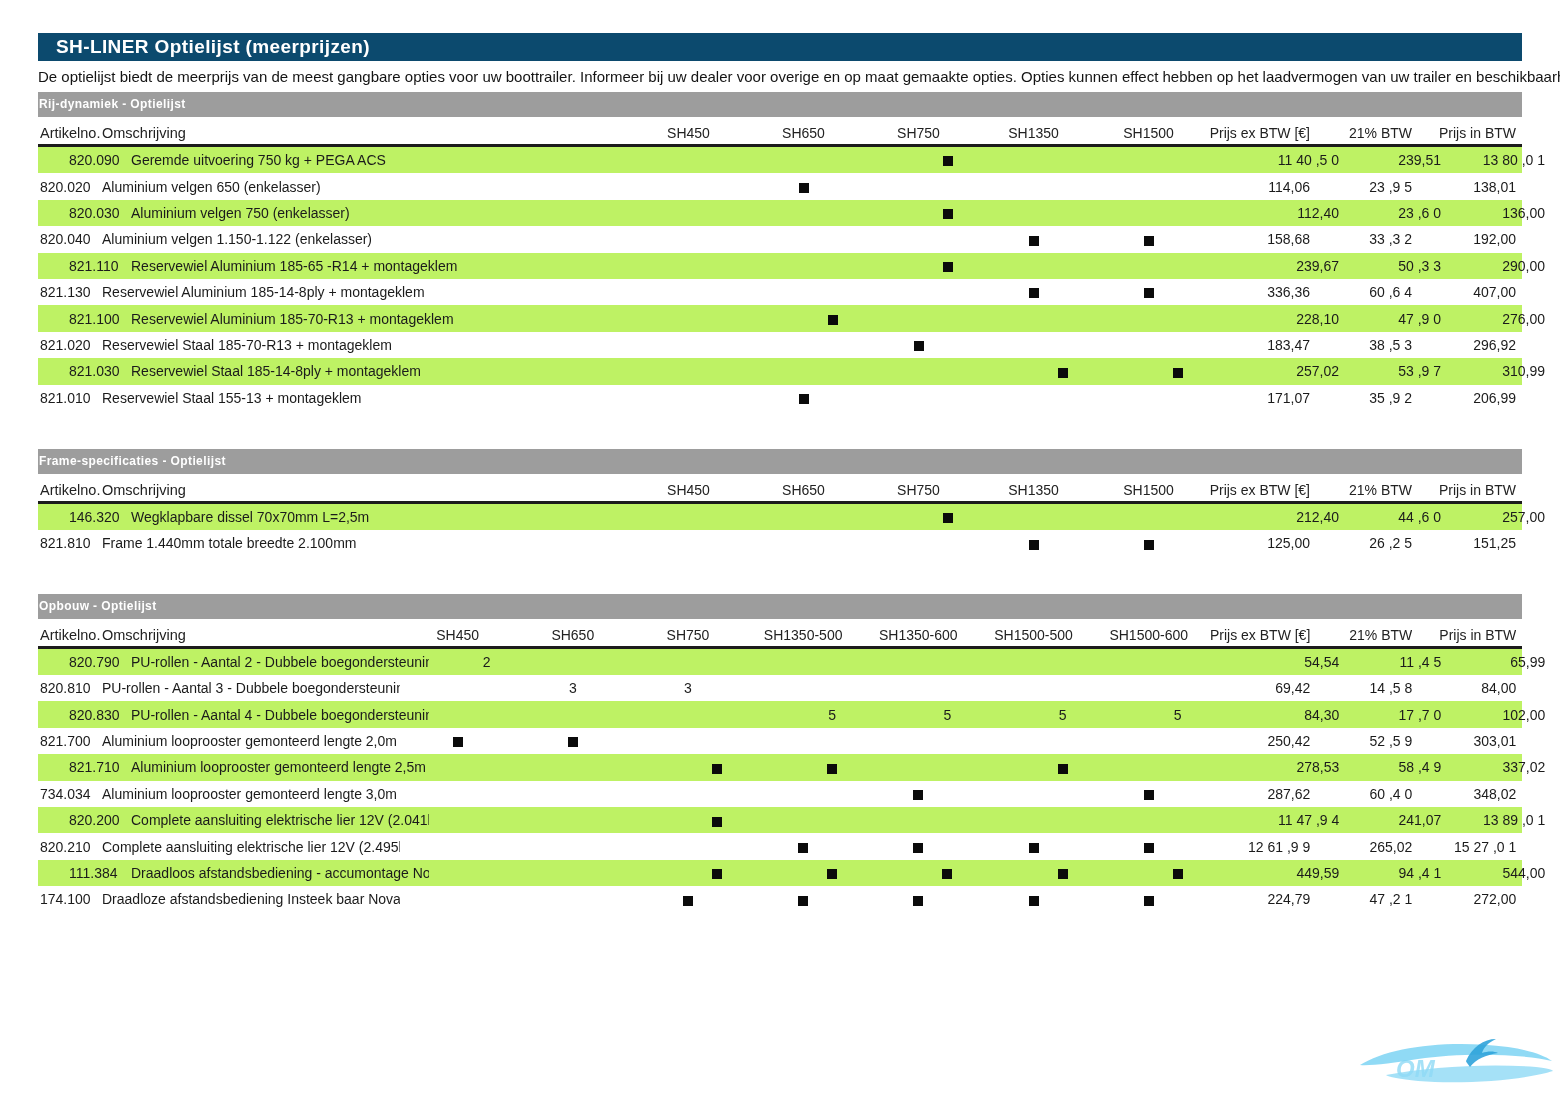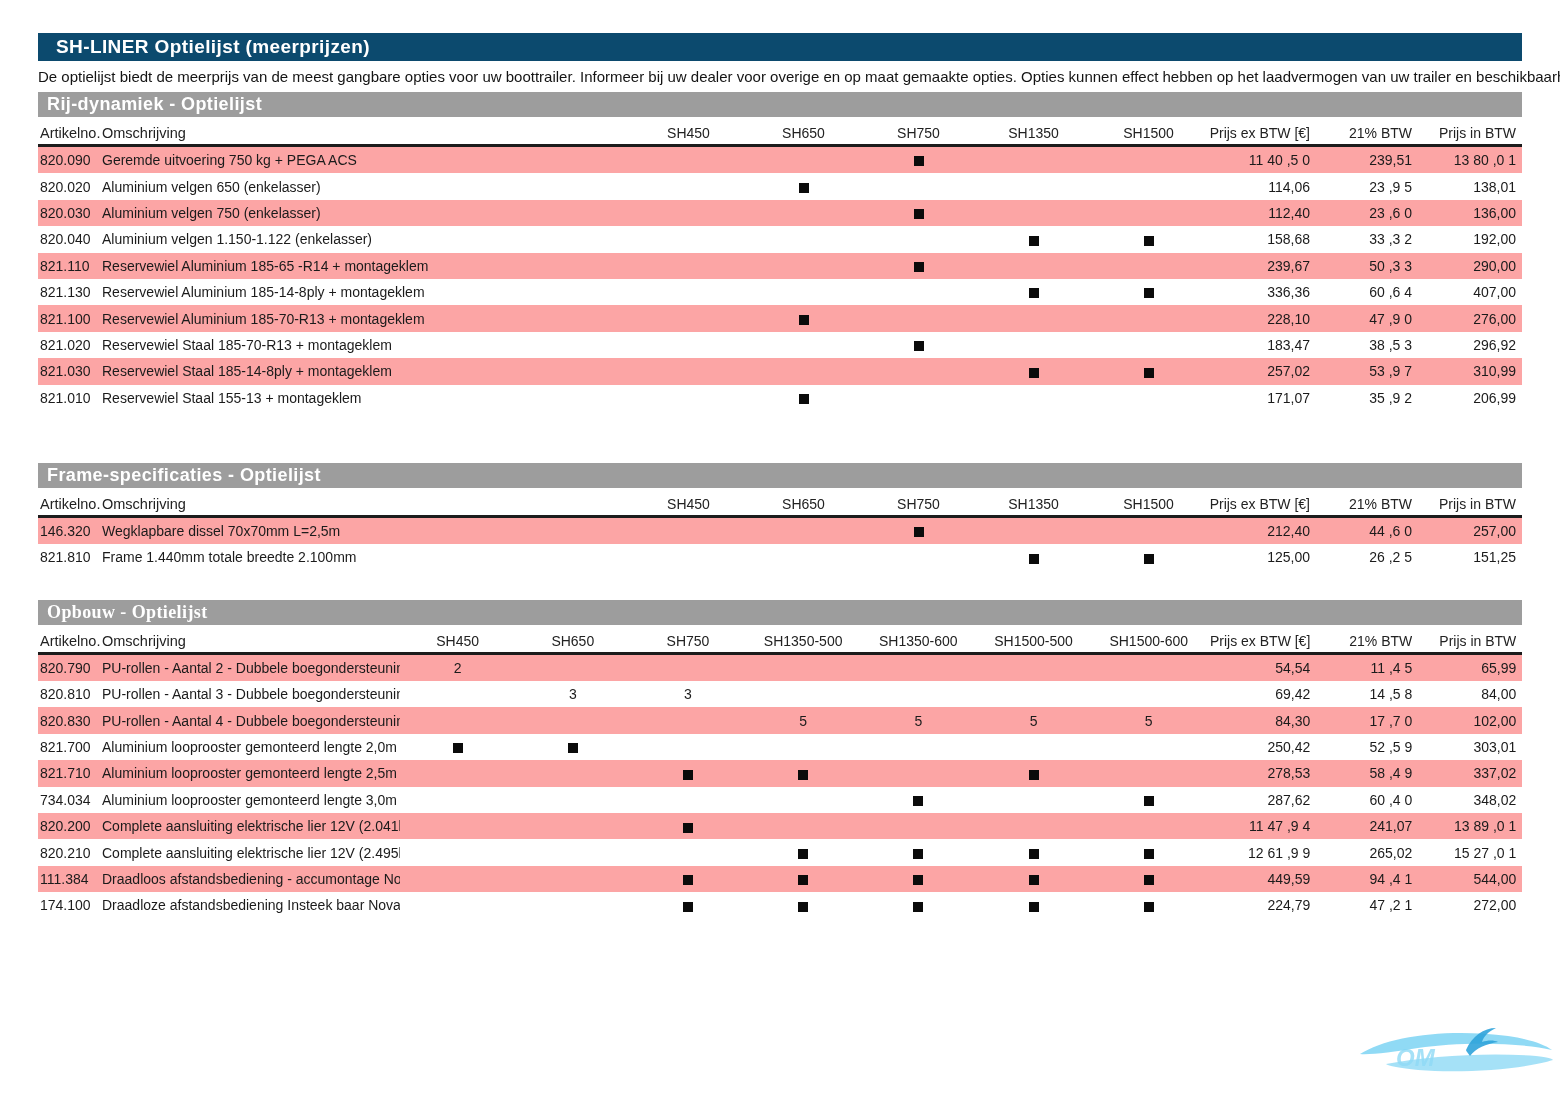--- a/index.html
+++ b/index.html
@@ -1,37 +1,37 @@
 <!DOCTYPE html>
 <html><head>
 <meta charset="utf-8">
 <style>
   html,body{margin:0;padding:0;width:1560px;height:1101px;background:#ffffff;overflow:hidden;}
   body{position:relative;font-family:"Liberation Sans",sans-serif;color:#1a1a1a;}
   .doc{width:1484px;margin:33px 38px 0 38px;}
   .titlebar{background:#0c4a6e;color:#ffffff;font-size:19px;font-weight:bold;
             padding:3px 18px;height:22px;line-height:22px;letter-spacing:.4px;}
   .intro{font-size:15px;margin-top:7px;white-space:nowrap;color:#141414;}
-  .sectionbar{background:#9d9d9d;color:#ffffff;font-size:18px;font-weight:bold;
-              padding:2px 9px;height:21px;line-height:21px;margin-top:7px;letter-spacing:.4px;}
-  .sectionbar.gap-lg{margin-top:52px;}
-  .sectionbar.gap-md{margin-top:29px;font-family:Liberation Serif, serif;}
+  .sectionbar{background:#9d9d9d;color:#ffffff;font-size:12px;font-weight:bold;
+              padding:2px 1px;height:21px;line-height:21px;margin-top:7px;letter-spacing:.4px;}
+  .sectionbar.gap-lg{margin-top:38px;}
+  .sectionbar.gap-md{margin-top:37px;}
   .thead{display:grid;align-items:end;height:22px;padding:2px 0 3px 0;
          border-bottom:3px solid #1c1c1c;font-size:14px;color:#222222;}
   .trow{display:grid;align-items:center;height:26.4px;font-size:14px;color:#1b1b1b;}
-  .trow.alt{background:#fca5a5;}
+  .trow.alt{background:#bef264;padding-left:29px;}
   .cols5{grid-template-columns:64px 529px repeat(5,115px) 104px 102px 104px;}
   .cols7{grid-template-columns:64px 298px repeat(7,115.2px) 104px 102px 104px;}
   .c{overflow:hidden;white-space:nowrap;}
   .center{text-align:center;}
   .right{text-align:right;}
   .art{padding-left:2px;}
   .hdr-art{font-size:14.5px;}
   .sq{display:inline-block;width:10px;height:10px;background:#0b0b0b;vertical-align:middle;}
-  .logo{position:absolute;right:6px;bottom:19px;width:196px;height:62px;}
+  .logo{position:absolute;right:6px;bottom:8px;width:196px;height:62px;}
 </style>
 </head>
 <body>
 
 <div class="doc">
   <div class="titlebar">SH-LINER Optielijst (meerprijzen)</div>
   <div class="intro">De optielijst biedt de meerprijs van de meest gangbare opties voor uw boottrailer. Informeer bij uw dealer voor overige en op maat gemaakte opties. Opties kunnen effect hebben op het laadvermogen van uw trailer en beschikbaarheid van andere opties.</div>
   <div id="tables-host">
       <div class="sectionbar">Rij-dynamiek - Optielijst</div>
       <div class="thead cols5">

